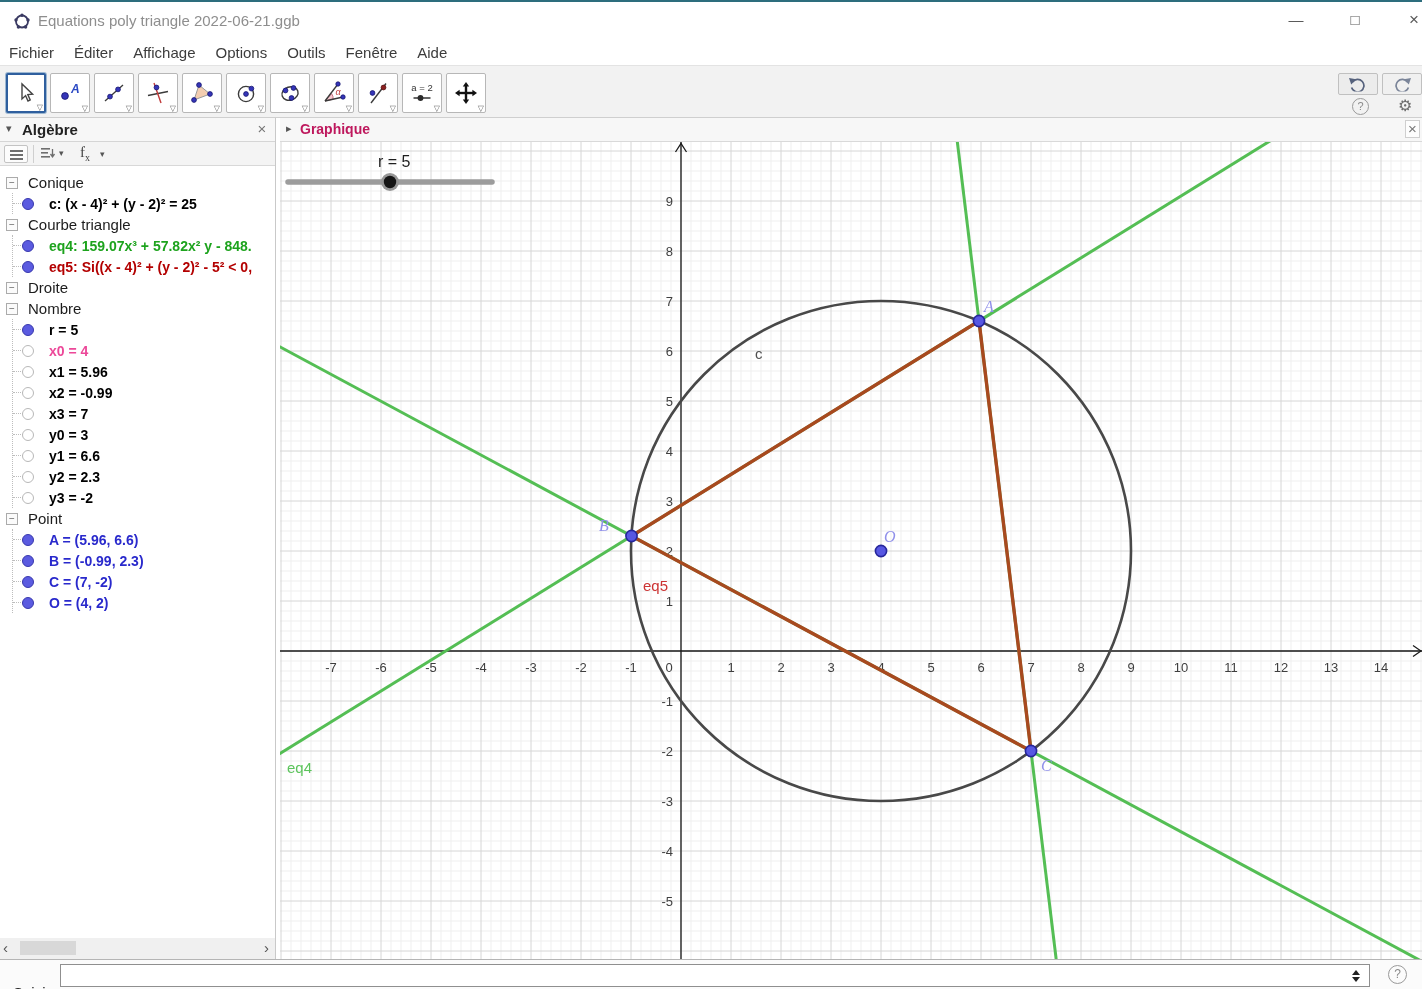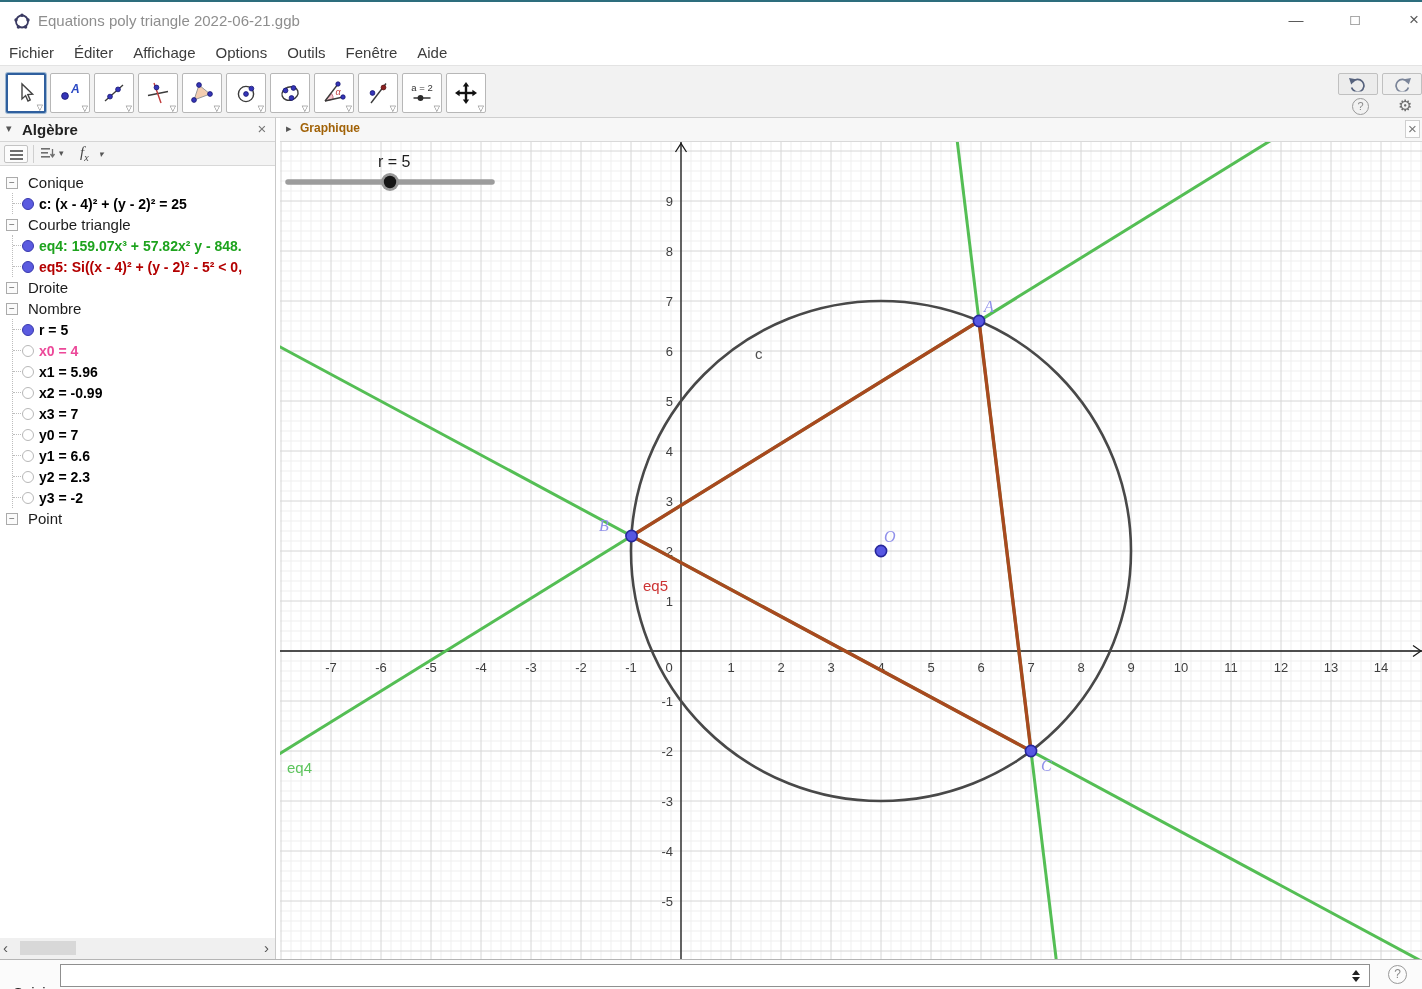--- a/index.html
+++ b/index.html
@@ -44,45 +44,45 @@
   .panel-header .pclose { position:absolute; right:6px; top:2px; font-size:15px; color:#777; width:14px; text-align:center; }
 
   #algebra-stylebar { height:24px; background:#f4f4f4; border-bottom:1px solid #d8d8d8; position:relative; }
   #aux-btn { position:absolute; left:4px; top:3px; width:24px; height:18px; border:1px solid #c3c3c3; background:#fcfcfc; border-radius:2px; }
   #aux-btn i { position:absolute; left:5px; top:4px; width:13px; height:2px; background:#6e6e6e;
     box-shadow:0 4px 0 #6e6e6e, 0 8px 0 #6e6e6e; }
   #style-sep { position:absolute; left:33px; top:3px; width:1px; height:18px; background:#cfcfcf; }
   .sb-dd { font-size:9px; color:#555; }
   #sort-btn { position:absolute; left:40px; top:4px; display:flex; align-items:center; gap:3px; }
   #fx-btn { position:absolute; left:80px; top:2px; display:flex; align-items:center; gap:10px;
-    font-family:"Liberation Serif", serif; font-style:italic; font-size:15px; color:#444; }
+    font-family:"Liberation Serif", serif; font-size:15px; color:#444; }
   #fx-btn sub { font-size:10px; }
 
   #algebra-tree { position:absolute; left:0; top:52px; width:100%; padding-top:2px; }
   .sec-header { height:21px; display:flex; align-items:center; }
   .minus-box { margin-left:6px; width:12px; height:12px; border:1px solid #ababab; background:#fbfbfb;
     font-size:10px; line-height:10px; text-align:center; color:#666; }
   .sec-label { margin-left:10px; font-size:15px; color:#1c1c1c; }
   .kids { margin-left:12px; border-left:1px dotted #bdbdbd; }
   .alg-row { position:relative; height:21px; display:flex; align-items:center; padding-left:22px; }
   .alg-row::before { content:""; position:absolute; left:0; top:10px; width:10px; border-top:1px dotted #bdbdbd; }
   .vis-dot { position:absolute; left:9px; top:4.5px; width:12px; height:12px; border-radius:50%; }
   .vis-dot.on { background:#5b5be0; border:1px solid #3939ad; }
   .vis-dot.off { background:#fff; border:1px solid #b8b8b8; }
-  .alg-text { margin-left:4px; font-size:14px; font-weight:bold; white-space:nowrap; }
+  .alg-text { margin-left:14px; font-size:14px; font-weight:bold; white-space:nowrap; }
 
   #alg-scrollbar { position:absolute; left:0; top:820px; width:275px; height:21px; background:#f0f0f0; }
   #alg-scroll-left { position:absolute; left:3px; top:1px; font-size:15px; color:#555; }
   #alg-scroll-right { position:absolute; right:6px; top:1px; font-size:15px; color:#555; }
   #alg-scroll-thumb { position:absolute; left:20px; top:3px; width:56px; height:14px; background:#d8d8d8; }
 
   #graphics-panel { position:absolute; left:280px; top:116px; width:1142px; height:841px; background:#fff; }
   #graphics-header { height:24px; background:#f7f7f7; border-bottom:1px solid #d9d9d9; position:relative; }
   #graphics-header .tri { position:absolute; left:6px; top:4px; font-size:11px; color:#555; }
-  #graphics-header .ptitle { position:absolute; left:20px; top:3px; font-size:12px; font-weight:bold; color:#a16207; }
+  #graphics-header .ptitle { position:absolute; left:20px; top:3px; font-size:14px; font-weight:bold; color:#be185d; }
   #graphics-header .pclose { position:absolute; right:2px; top:2px; font-size:15px; color:#777; border:1px solid #cfcfcf; background:#fdfdfd; width:15px; height:18px; text-align:center; line-height:16px; }
   #graph-area { position:absolute; left:0; top:24px; width:1142px; height:817px; }
 
   
   #input-bar { position:absolute; left:0; top:957px; width:100%; height:31px; background:#fbfbfb; border-top:1px solid #b5b5b5; }
   #saisie-label { position:absolute; left:13px; top:24px; font-size:15px; color:#1e1e1e; }
   #saisie-input { position:absolute; left:60px; top:4px; width:1310px; height:23px; border:1px solid #8f8f8f;
     background:#fff; font-size:14px; padding:0 18px 0 5px; outline:none; }
   #spinner { position:absolute; left:1352px; top:10px; width:9px; height:12px; }
   #spinner .up { width:0;height:0;border-left:4.5px solid transparent;border-right:4.5px solid transparent;border-bottom:5px solid #222; margin-bottom:2px;}
@@ -304,38 +304,56 @@
           <div class="alg-row">
             <span class="vis-dot off"></span>
             <span class="alg-text" style="color:#000000">x2 = -0.99</span>
           </div>
           <div class="alg-row">
             <span class="vis-dot off"></span>
             <span class="alg-text" style="color:#000000">x3 = 7</span>
           </div>
           <div class="alg-row">
             <span class="vis-dot off"></span>
-            <span class="alg-text" style="color:#000000">y0 = 7</span>
+            <span class="alg-text" style="color:#000000">y0 = 3</span>
           </div>
           <div class="alg-row">
             <span class="vis-dot off"></span>
             <span class="alg-text" style="color:#000000">y1 = 6.6</span>
           </div>
           <div class="alg-row">
             <span class="vis-dot off"></span>
             <span class="alg-text" style="color:#000000">y2 = 2.3</span>
           </div>
           <div class="alg-row">
             <span class="vis-dot off"></span>
             <span class="alg-text" style="color:#000000">y3 = -2</span>
           </div>
         </div>
         <div class="sec-header">
           <span class="minus-box">−</span>
           <span class="sec-label">Point</span>
+        </div>
+        <div class="kids">
+          <div class="alg-row">
+            <span class="vis-dot on"></span>
+            <span class="alg-text" style="color:#2929CC">A = (5.96, 6.6)</span>
+          </div>
+          <div class="alg-row">
+            <span class="vis-dot on"></span>
+            <span class="alg-text" style="color:#2929CC">B = (-0.99, 2.3)</span>
+          </div>
+          <div class="alg-row">
+            <span class="vis-dot on"></span>
+            <span class="alg-text" style="color:#2929CC">C = (7, -2)</span>
+          </div>
+          <div class="alg-row">
+            <span class="vis-dot on"></span>
+            <span class="alg-text" style="color:#2929CC">O = (4, 2)</span>
+          </div>
         </div>
       </div>
     <div id="alg-scrollbar">
       <span id="alg-scroll-left">‹</span>
       <div id="alg-scroll-thumb"></div>
       <span id="alg-scroll-right">›</span>
     </div>
   </div>
 
   <div id="graphics-panel">

